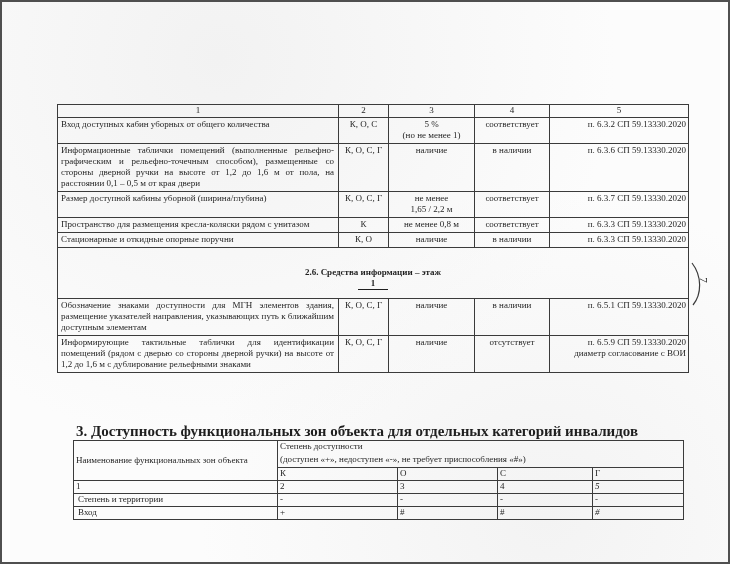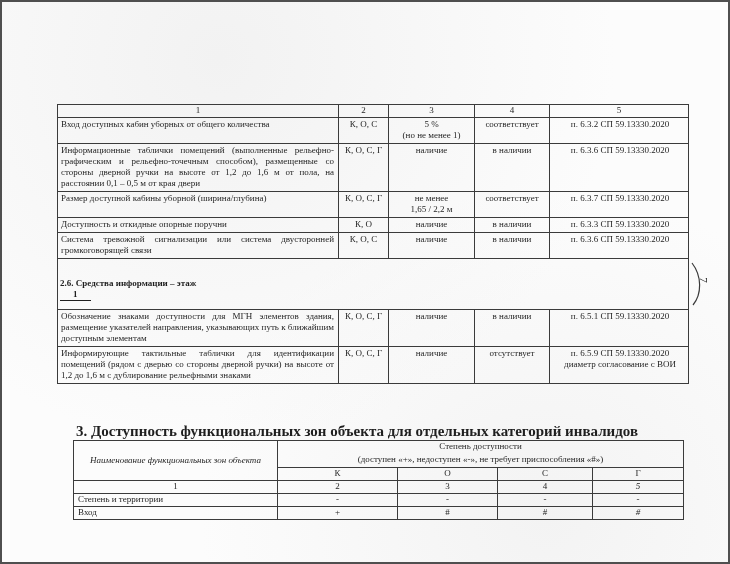--- a/index.html
+++ b/index.html
@@ -22,45 +22,45 @@
     vertical-align:top;
     font-size:9px;
     line-height:11px;
     white-space:pre-line;
     overflow:hidden;
   }
   
   .t1{position:absolute;left:55px;top:102px;width:631px;}
   .t1 td.c1{text-align:justify;padding:1px 4px 2px 3px;}
   .t1 td.cc{text-align:center;padding:1px 2px 2px;}
-  .t1 td.c5{text-align:center;padding:1px 2px 2px 4px;}
+  .t1 td.c5{text-align:right;padding:1px 2px 2px 4px;}
   .t1 tr.hdr td{text-align:center;font-size:9px;height:12px;padding:0;}
   .t1 tr.section td{
-    font-weight:bold;height:13px;padding:8px 2px;
+    font-weight:bold;text-align:center;height:13px;padding:8px 2px;
   }
   .floor{
     display:inline-block;
     border-bottom:1px solid #1f1f1f;
     padding:0 13px;
     font-weight:bold;
   }
   
   .pagenum{
     position:absolute;left:699px;top:272px;
     font-size:11px;transform:rotate(90deg);
   }
   .penmark{position:absolute;left:688px;top:258px;}
   
   .title3{
     position:absolute;left:0;right:16px;top:421px;
     text-align:center;font-weight:bold;font-size:15px;
   }
   .t2{position:absolute;left:71px;top:438px;width:610px;}
-  .t2 td{text-align:center;padding:0 2px 1px;}
-  .t2 td.nameh{vertical-align:middle;font-style:italic;}
+  .t2 td{text-align:left;padding:0 2px 1px;}
+  .t2 td.nameh{vertical-align:middle;}
   .t2 td.namecell{text-align:left;padding-left:4px;}
   .t2 td.nbb{border-bottom:none;height:12px;}
   .t2 td.nbt{border-top:none;height:12px;}
   .t2 td.hw{font-style:italic;}
 </style>
 </head>
 <body>
 
 <div class="page">
 
@@ -98,32 +98,32 @@
     </tr>
     <tr>
       <td class="c1">Размер доступной кабины уборной (ширина/глубина)</td>
       <td class="cc">К, О, С, Г</td>
       <td class="cc">не менее
 1,65 / 2,2 м</td>
       <td class="cc">соответствует</td>
       <td class="c5">п. 6.3.7 СП 59.13330.2020</td>
     </tr>
     <tr>
-      <td class="c1">Доступность и откидные опорные поручни</td>
+      <td class="c1">Пространство для размещения кресла-коляски рядом с унитазом</td>
+      <td class="cc">К</td>
+      <td class="cc">не менее 0,8 м</td>
+      <td class="cc">соответствует</td>
+      <td class="c5">п. 6.3.3 СП 59.13330.2020</td>
+    </tr>
+    <tr>
+      <td class="c1">Стационарные и откидные опорные поручни</td>
       <td class="cc">К, О</td>
       <td class="cc">наличие</td>
       <td class="cc">в наличии</td>
       <td class="c5">п. 6.3.3 СП 59.13330.2020</td>
-    </tr>
-    <tr>
-      <td class="c1">Система тревожной сигнализации или система двусторонней громкоговорящей связи</td>
-      <td class="cc">К, О, С</td>
-      <td class="cc">наличие</td>
-      <td class="cc">в наличии</td>
-      <td class="c5">п. 6.3.6 СП 59.13330.2020</td>
     </tr>
 
     <tr class="section">
       <td colspan="5">
         <span>2.6. Средства информации – этаж</span>
         <span class="floor">1</span>
       </td>
     </tr>
 
     <tr>

